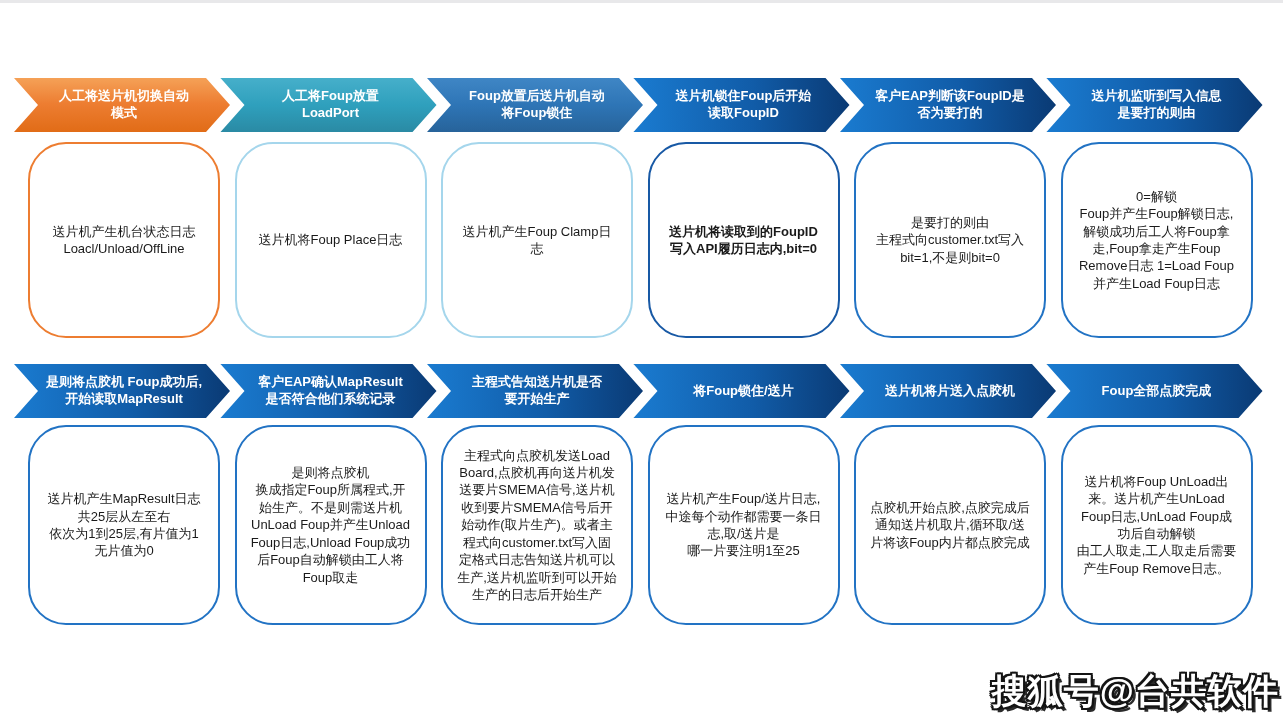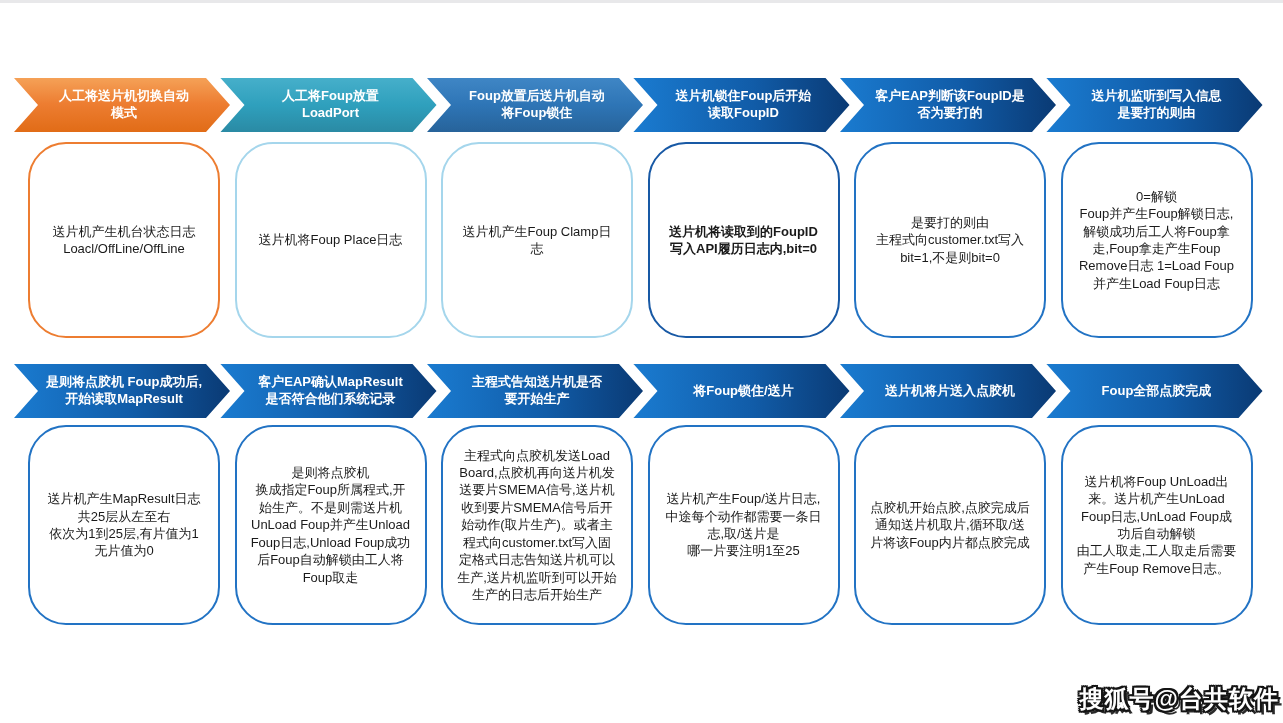--- a/index.html
+++ b/index.html
@@ -42,42 +42,42 @@
   .card-text{
     text-align:center;color:#1a1a1a;font-size:13px;line-height:1.34;white-space:pre-line;width:100%;
   }
   .card-orange{border:2px solid #ed7d31;}
   .card-light {border:2px solid #a5d6ec;}
   .card-strong{border:2.5px solid #1859a5;font-weight:bold;}
   .card-blue  {border:2px solid #2273c4;}
 
   .watermark{
     position:absolute;right:4px;bottom:8px;
-    font-size:24px;font-weight:bold;color:#ffffff;letter-spacing:1px;
+    font-size:35px;font-weight:bold;color:#ffffff;letter-spacing:1px;
     text-shadow:-2px -2px 0 #141414, 2px -2px 0 #141414, -2px 2px 0 #141414, 2px 2px 0 #141414,
                 -2px 0 0 #141414, 2px 0 0 #141414, 0 -2px 0 #141414, 0 2px 0 #141414,
                 4px 4px 0 #2b2b2b;
   }
 </style>
 </head>
 <body>
 
 <div class="canvas">
   <div class="top-strip"></div>
 
   <div class="prow row1">
 
     <div class="step theme-orange" style="--i:0">
       <div class="arrow">
         <span class="arrow-label">人工将送片机切换自动
 模式</span>
       </div>
       <div class="card card-orange">
         <span class="card-text">送片机产生机台状态日志
-Loacl/OffLine/OffLine</span>
+Loacl/Unload/OffLine</span>
       </div>
     </div>
 
     <div class="step theme-teal" style="--i:1">
       <div class="arrow">
         <span class="arrow-label">人工将Foup放置
 LoadPort</span>
       </div>
       <div class="card card-light">
         <span class="card-text">送片机将Foup Place日志</span>

